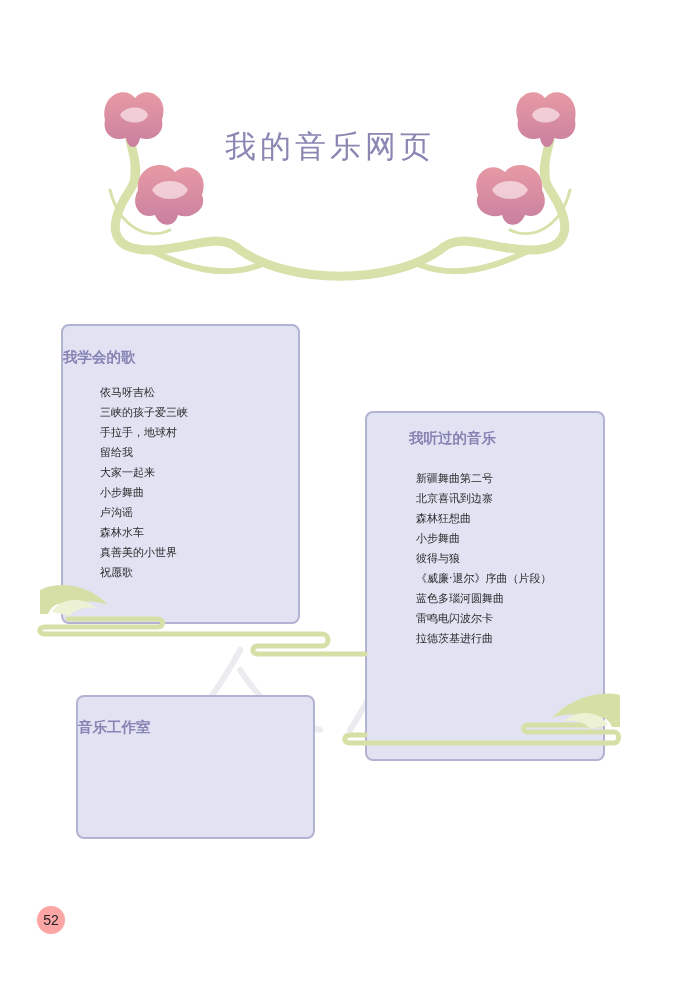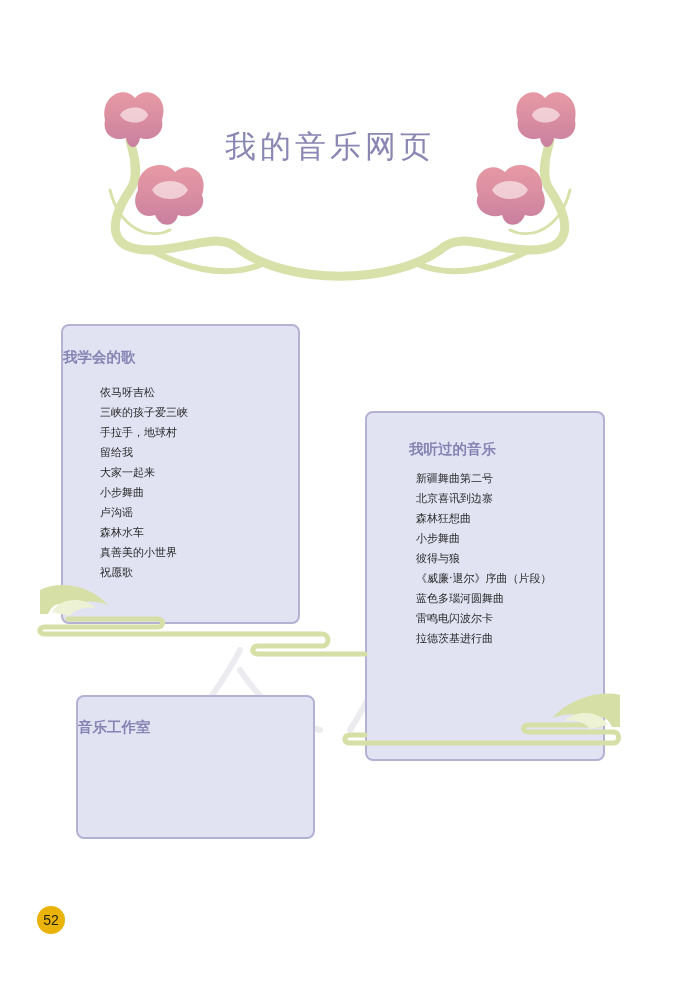--- a/index.html
+++ b/index.html
@@ -35,36 +35,36 @@
   .box-list li {
     font-size: 11px; line-height: 20px; height: 20px; color: #2a2a2a;
     white-space: nowrap;
   }
 
   #box-songs { left: 61px; top: 324px; width: 239px; height: 300px; }
   #box-songs .box-title { top: 22px; }
   #box-songs .box-list { left: 37px; top: 57px; }
 
   #box-heard { left: 365px; top: 411px; width: 240px; height: 350px; }
-  #box-heard .box-title { top: 27px; padding-left: 42px; }
+  #box-heard .box-title { top: 16px; padding-left: 42px; }
   #box-heard .box-list { left: 49px; top: 56px; }
 
   #box-studio { left: 76px; top: 695px; width: 239px; height: 144px; }
   #box-studio .box-title { top: 21px; }
   #box-studio .box-list { left: 36px; top: 56px; }
 
   .deco { pointer-events: none; }
 
   .watermark {
     left: 170px; top: 630px; width: 420px; height: 120px;
   }
 
   .page-number {
     left: 37px; top: 906px; width: 28px; height: 28px; border-radius: 50%;
-    background: #eab308; color: #222;
+    background: #fca5a5; color: #222;
     font-family: "Liberation Sans", "DejaVu Sans", sans-serif;
     font-size: 14px; line-height: 28px; text-align: center;
   }
 </style>
 </head>
 <body>
 
 <svg class="abs header-art deco" viewBox="0 0 500 210">
   <defs>
     <linearGradient id="pk" x1="0" y1="0" x2="0" y2="1">

